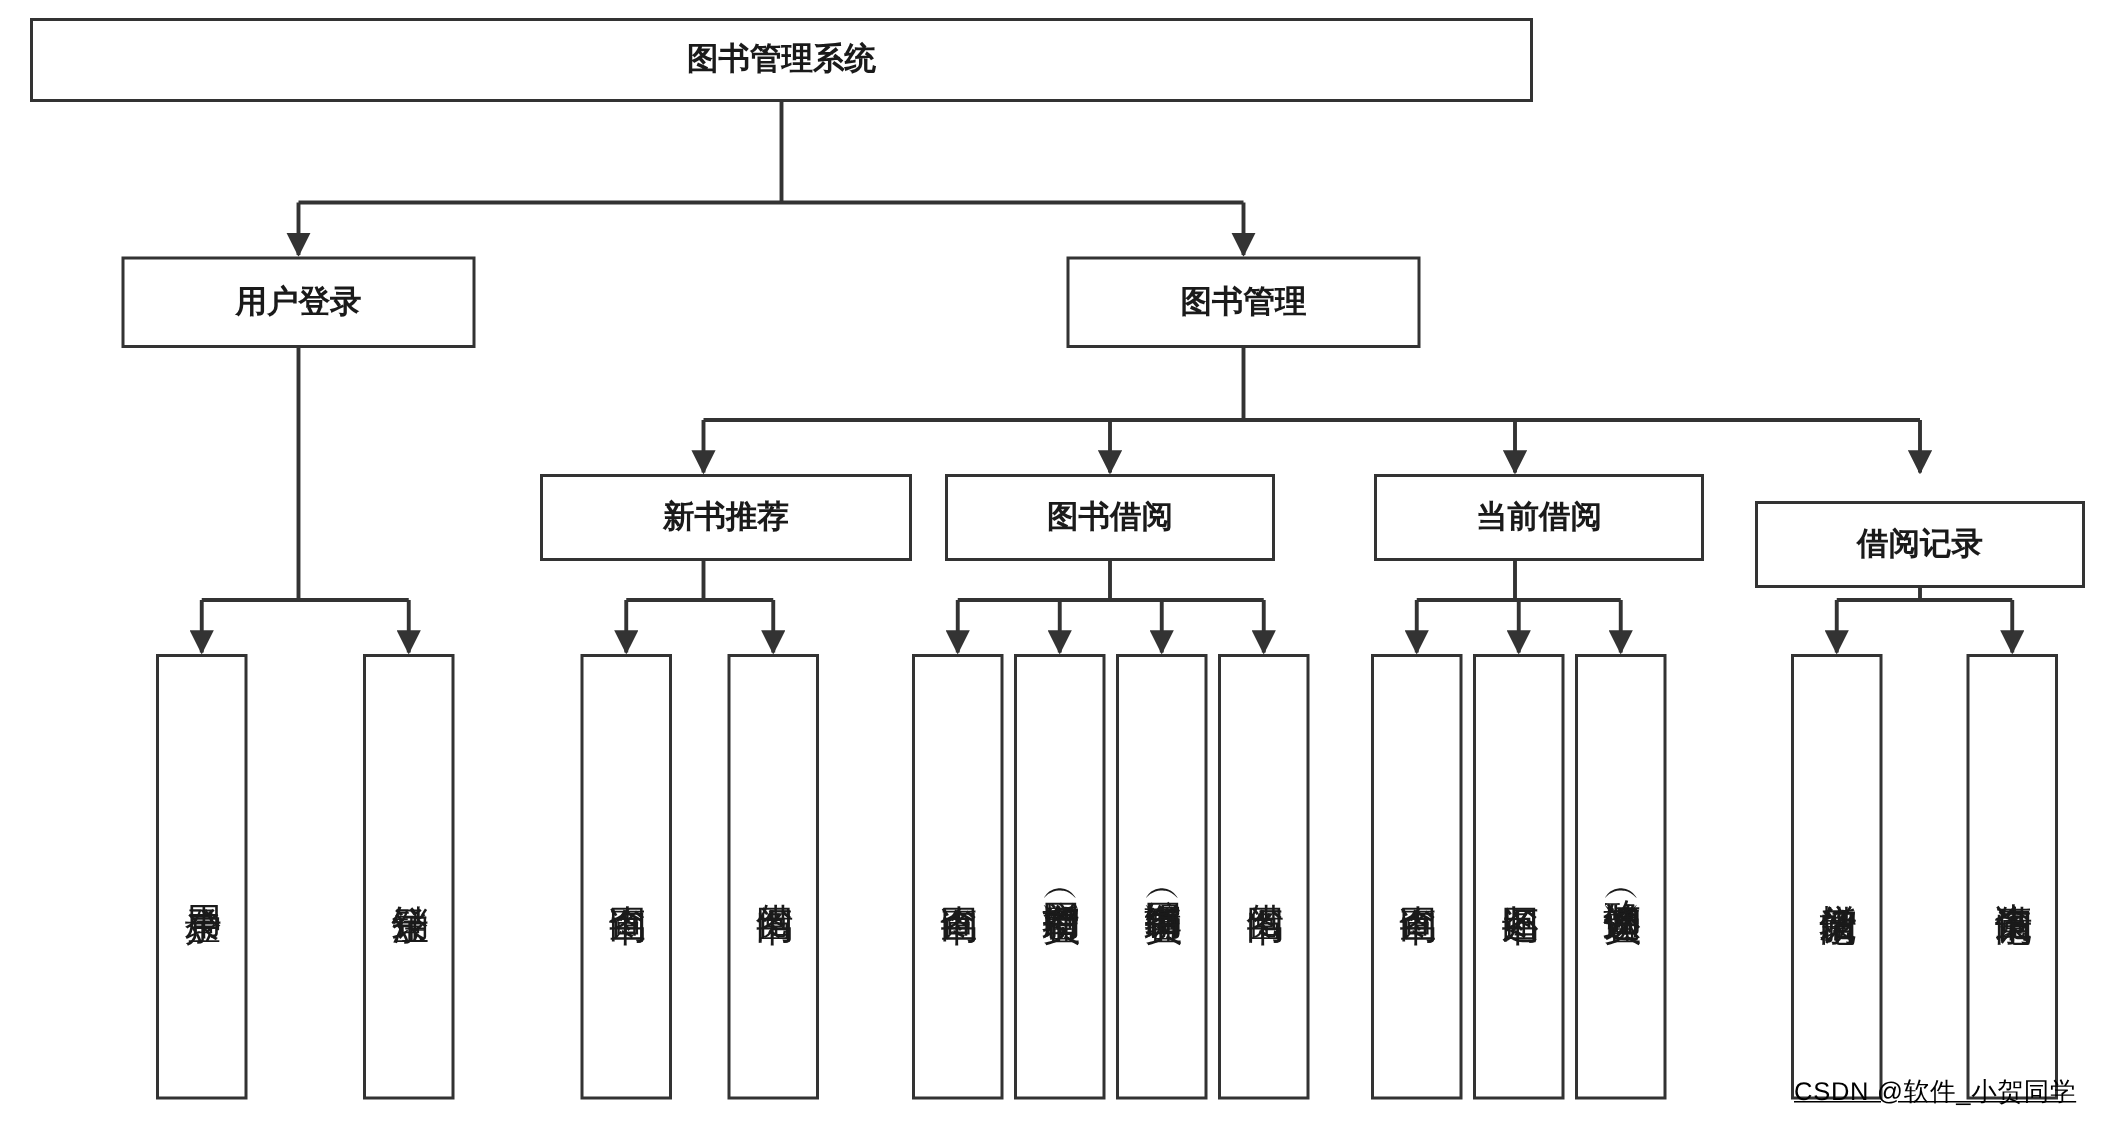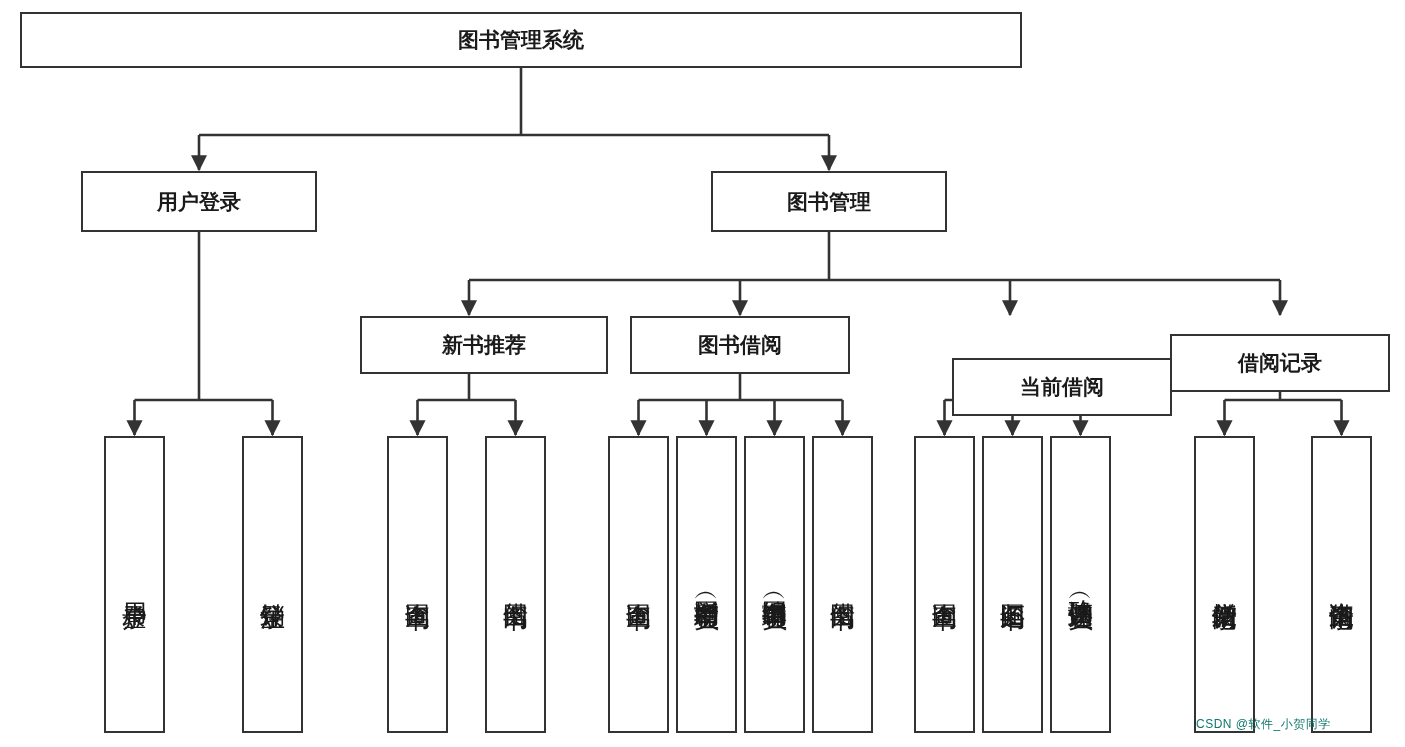--- a/index.html
+++ b/index.html
@@ -50,25 +50,26 @@
   }
   .node.v .node-label {
     writing-mode: vertical-rl;
     text-orientation: upright;
     font-size: 25px;
     letter-spacing: 1px;
     line-height: 1;
   }
   .watermark {
     position: absolute;
-    color: #0f766e;
-    font-size: 12px;
+    color: #000000;
+    font-size: 17px;
     white-space: nowrap;
     z-index: 3;
     letter-spacing: 0.5px;
+    text-decoration: underline;
   }
 </style>
 </head>
 <body>
 
 <div id="canvas">
 
   <svg id="wires" viewBox="0 0 1405 747" xmlns="http://www.w3.org/2000/svg">
     <defs>
       <marker id="arrow" viewBox="0 0 10 10" refX="9.2" refY="5" markerWidth="6.2" markerHeight="6.2" orient="auto-start-reverse">
@@ -121,21 +122,21 @@
       </div>
       <div class="node h" style="left: 711px; top: 171px; width: 236px; height: 61px;">
         <span class="node-label">图书管理</span>
       </div>
       <div class="node h" style="left: 360px; top: 316px; width: 248px; height: 58px;">
         <span class="node-label">新书推荐</span>
       </div>
       <div class="node h" style="left: 630px; top: 316px; width: 220px; height: 58px;">
         <span class="node-label">图书借阅</span>
       </div>
-      <div class="node h" style="left: 952px; top: 316px; width: 220px; height: 58px; margin-top: 42px;">
+      <div class="node h" style="left: 916px; top: 316px; width: 220px; height: 58px;">
         <span class="node-label">当前借阅</span>
       </div>
       <div class="node h" style="left: 1170px; top: 334px; width: 220px; height: 58px;">
         <span class="node-label">借阅记录</span>
       </div>
       <div class="node v" style="left: 104px; top: 436px; width: 61px; height: 297px;">
         <span class="node-label">用户登录</span>
       </div>
       <div class="node v" style="left: 242px; top: 436px; width: 61px; height: 297px;">
         <span class="node-label">注销登录</span>

